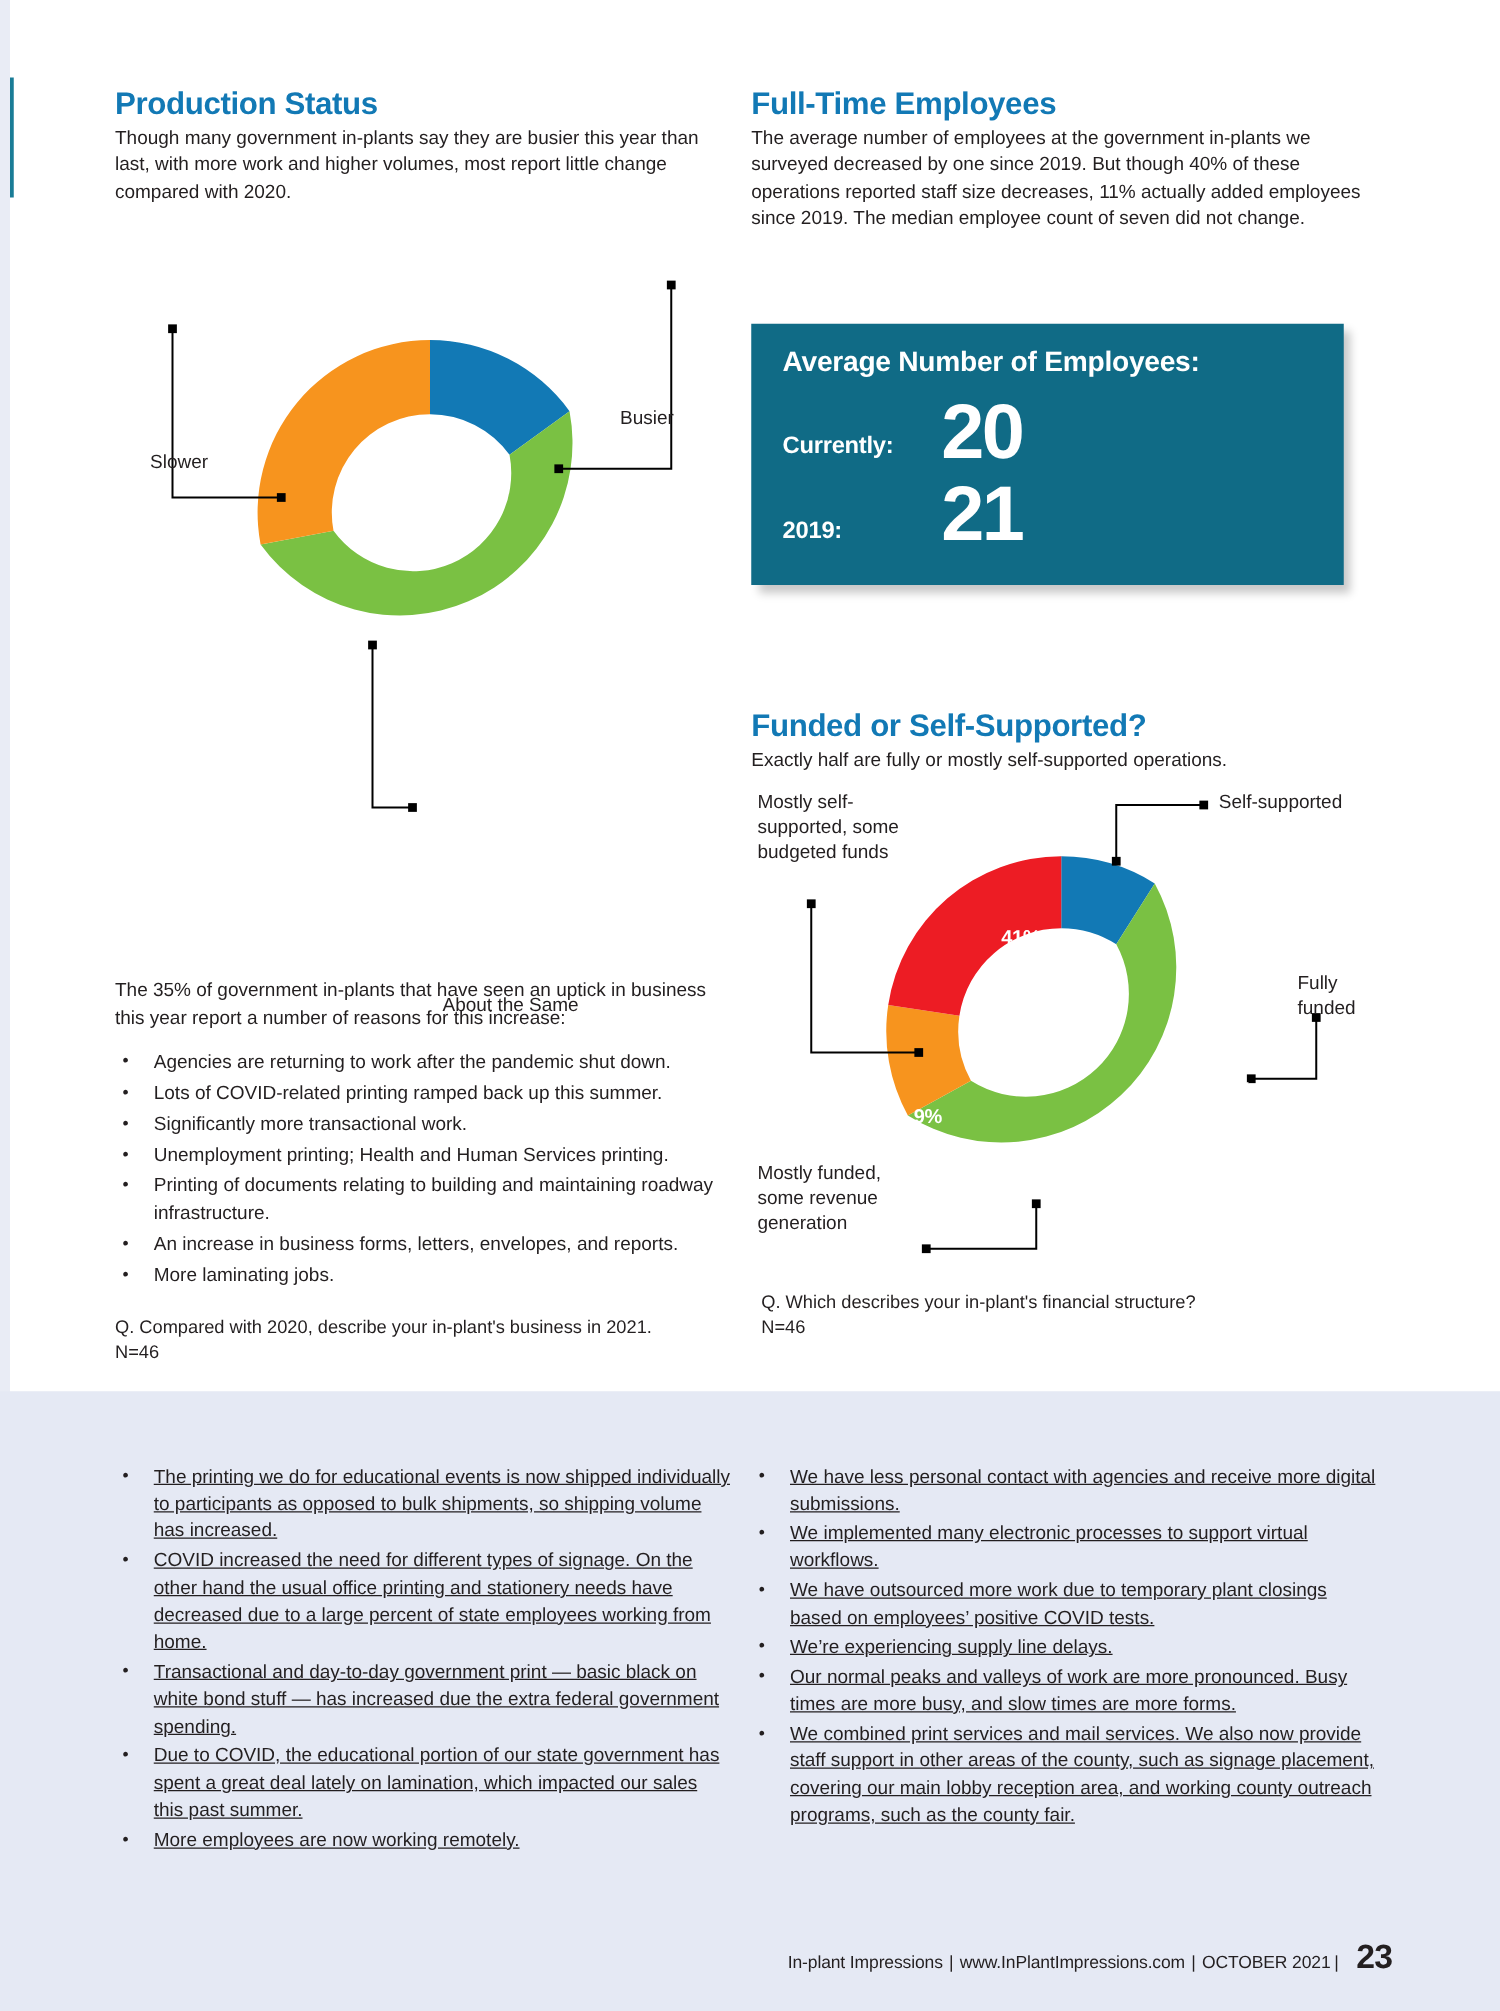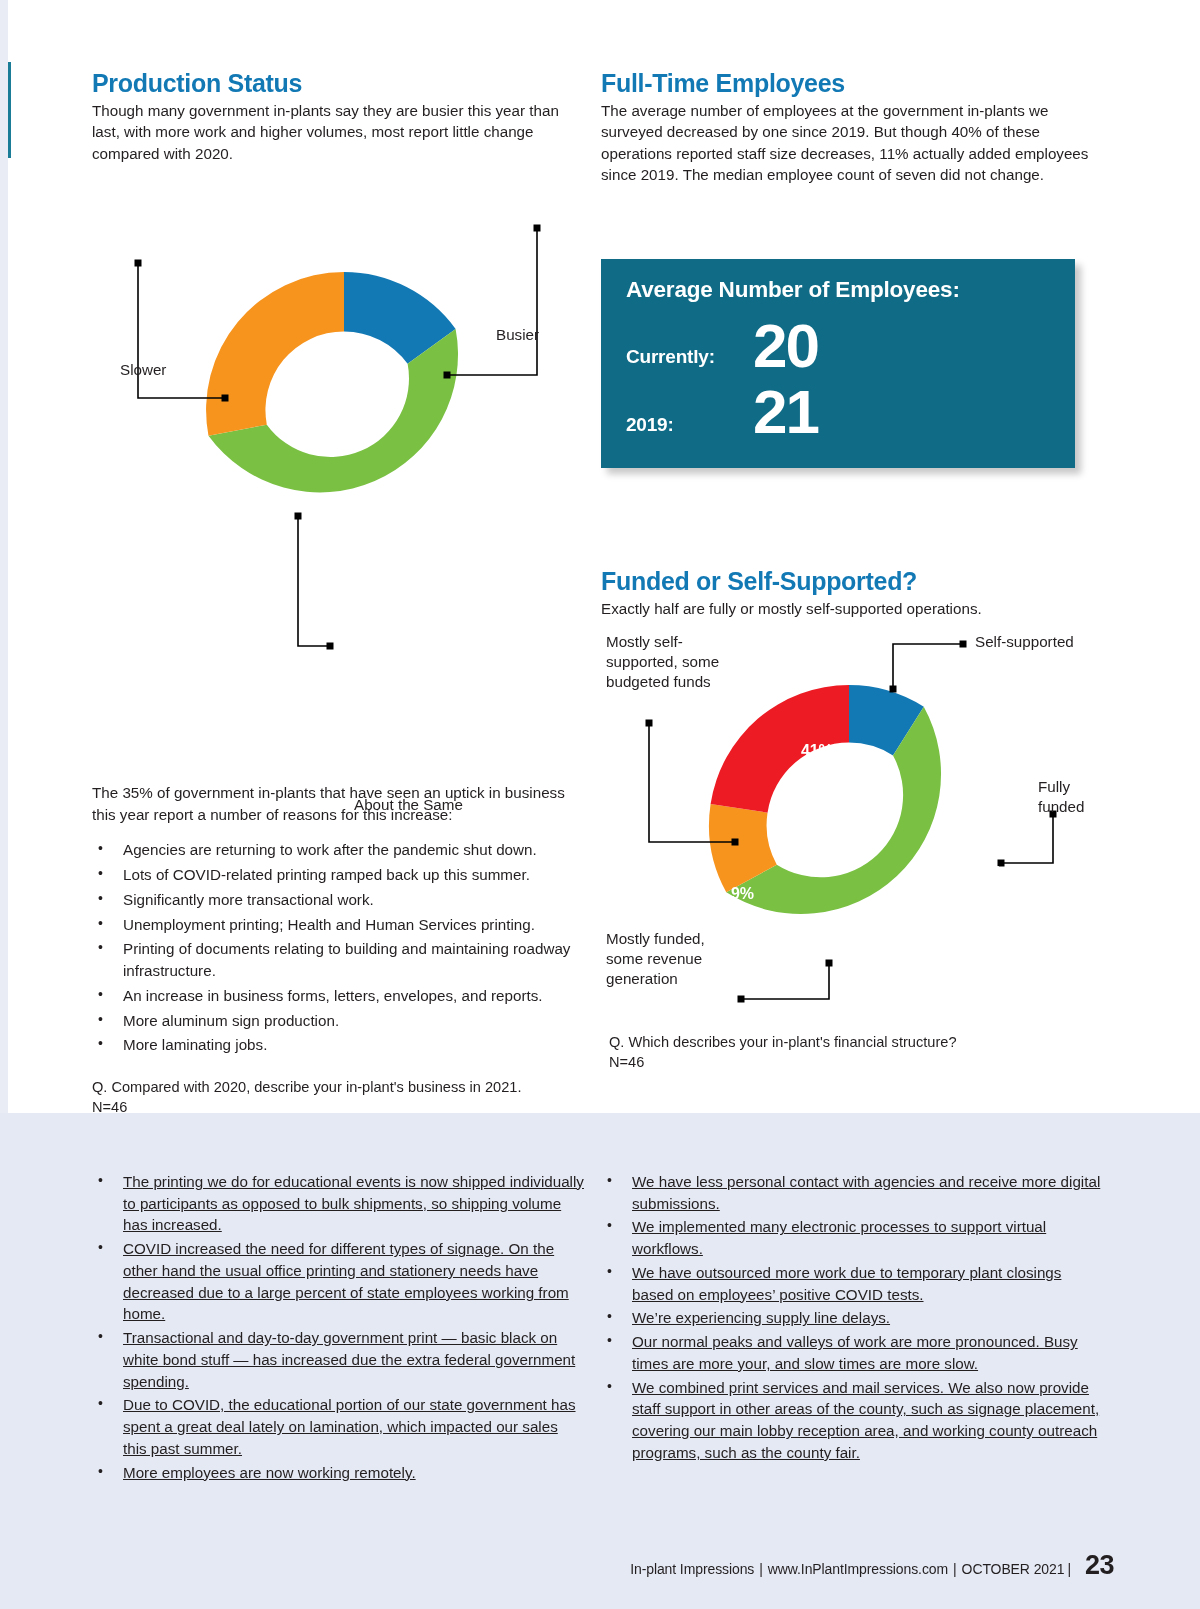--- a/index.html
+++ b/index.html
@@ -200,21 +200,20 @@
 
       <p class="body-para" style="margin-top:34px;">The 35% of government in-plants that have seen an uptick in business this year report a number of reasons for this increase:</p>
 
       <ul class="bullets">
         <li>Agencies are returning to work after the pandemic shut down.</li>
         <li>Lots of COVID-related printing ramped back up this summer.</li>
         <li>Significantly more transactional work.</li>
         <li>Unemployment printing; Health and Human Services printing.</li>
         <li>Printing of documents relating to building and maintaining roadway infrastructure.</li>
         <li>An increase in business forms, letters, envelopes, and reports.</li>
-        <li>More aluminum sign production.</li>
         <li>More laminating jobs.</li>
       </ul>
 
       <p class="qline" style="margin-top:22px;">Q. Compared with 2020, describe your in-plant's business in 2021.</p>
       <p class="qline">N=46</p>
     </div>
 
     <div class="col-right">
       <h2 class="section-title">Full-Time Employees</h2>
       <p class="section-intro">The average number of employees at the government in-plants we surveyed decreased by one since 2019. But though 40% of these operations reported staff size decreases, 11% actually added employees since 2019. The median employee count of seven did not change.</p>
@@ -307,21 +306,21 @@
           <li>More employees are now working remotely.</li>
         </ul>
       </div>
 
       <div class="band-col-right">
         <ul class="bullets">
           <li>We have less personal contact with agencies and receive more digital submissions.</li>
           <li>We implemented many electronic processes to support virtual workflows.</li>
           <li>We have outsourced more work due to temporary plant closings based on employees’ positive COVID tests.</li>
           <li>We’re experiencing supply line delays.</li>
-          <li>Our normal peaks and valleys of work are more pronounced. Busy times are more your, and slow times are more slow.</li>
+          <li>Our normal peaks and valleys of work are more pronounced. Busy times are more busy, and slow times are more forms.</li>
           <li>We combined print services and mail services. We also now provide staff support in other areas of the county, such as signage placement, covering our main lobby reception area, and working county outreach programs, such as the county fair.</li>
         </ul>
       </div>
 
       <div class="footer">
         <span class="footer-line">
           <span class="footer-text">In-plant Impressions</span>
           <span class="footer-text" style="margin:0 5px;">|</span>
           <span class="footer-text">www.InPlantImpressions.com</span>
           <span class="footer-text" style="margin:0 5px;">|</span>

